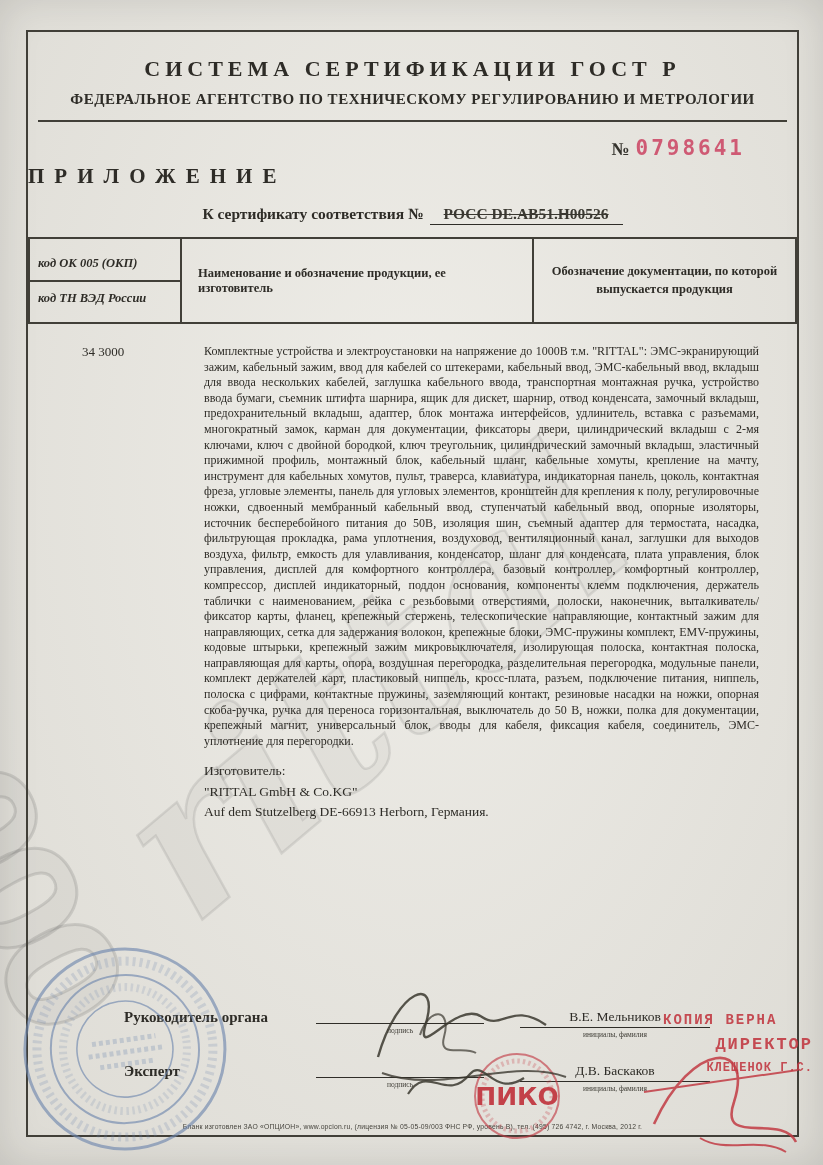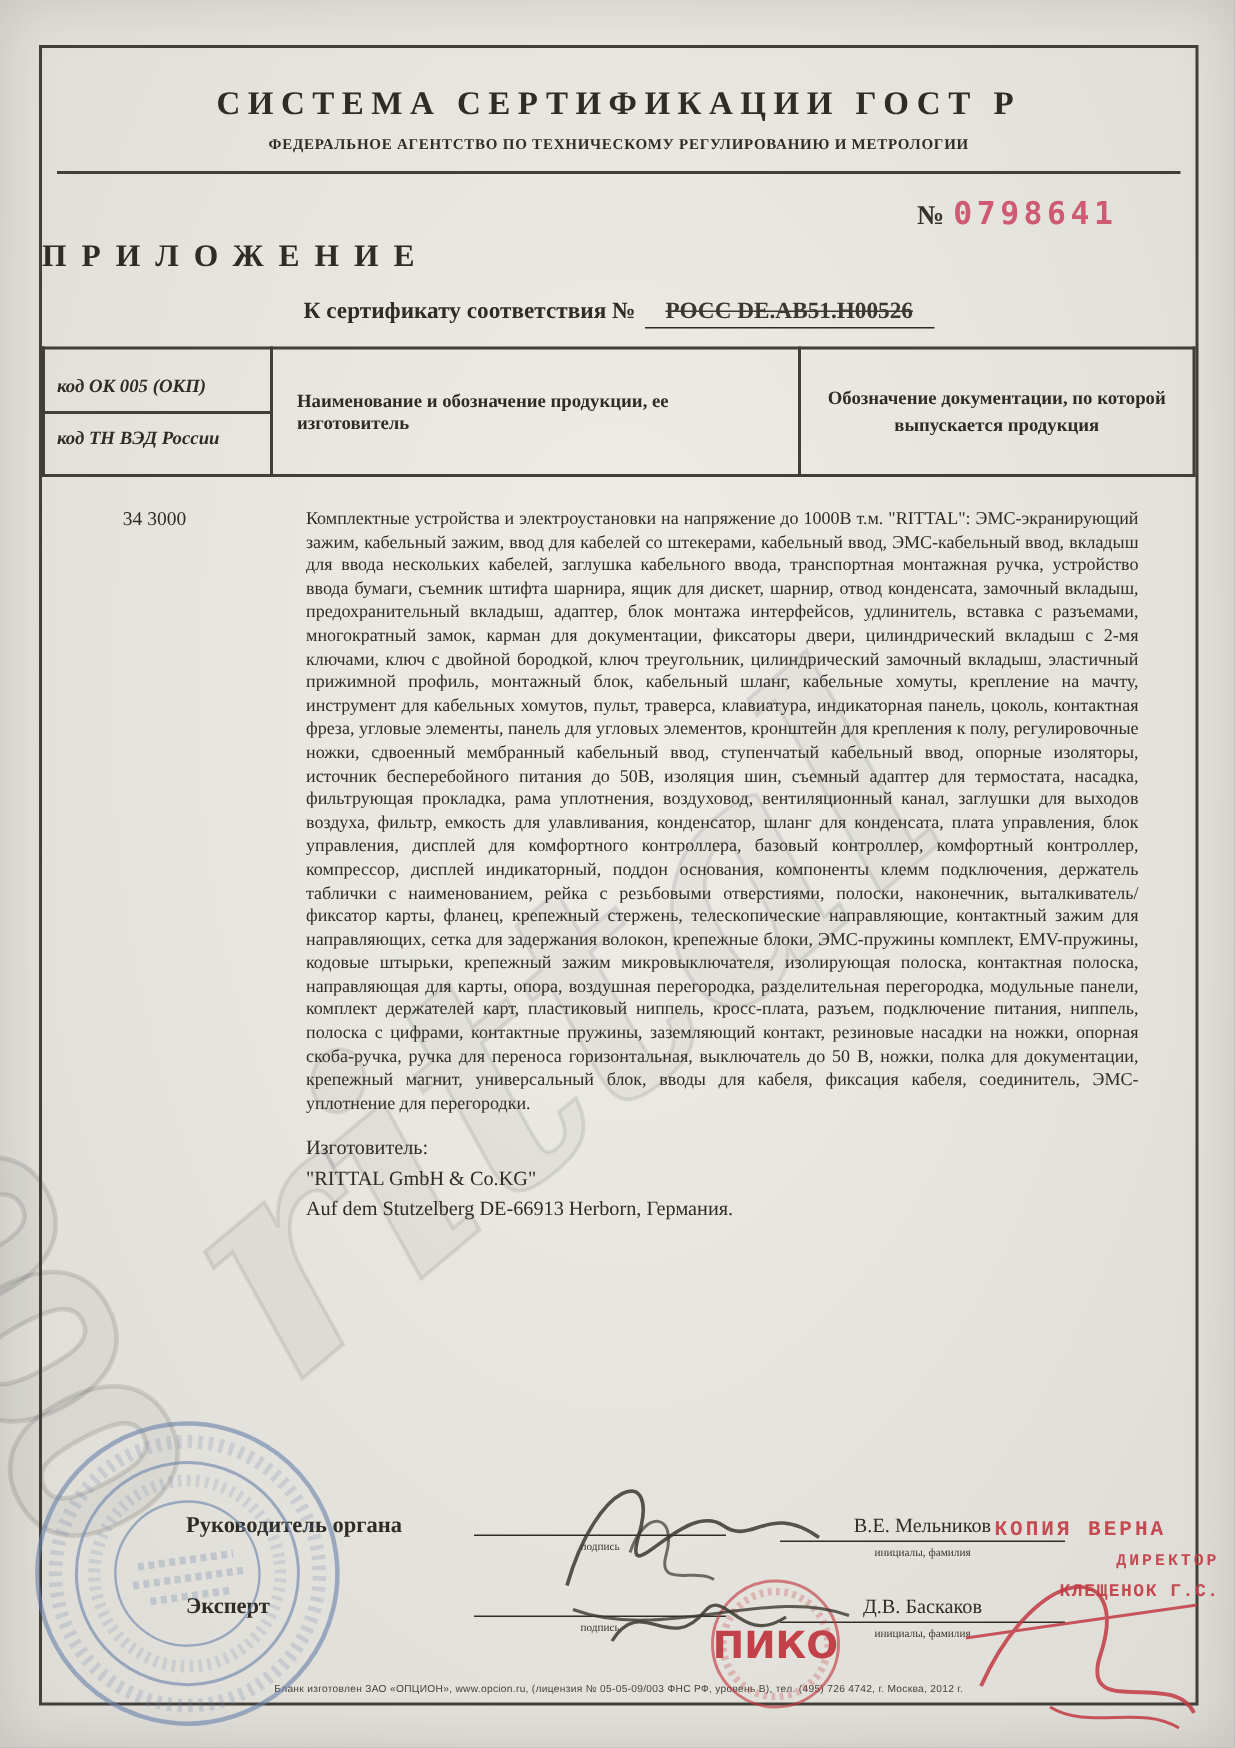--- a/index.html
+++ b/index.html
@@ -21,21 +21,21 @@
   .wm-brand { left:70px; top:780px; font-size:205px; font-style:italic;
               font-family:"DejaVu Serif", serif; transform:rotate(-40deg);
               transform-origin:left top; -webkit-text-stroke:2.5px rgba(80,80,80,0.13); }
   
   .frame {
     position:absolute; left:26px; top:30px; right:24px; bottom:28px;
     border:2.5px solid #413f38; z-index:1;
     display:flex; flex-direction:column;
   }
   .hdr1 { text-align:center; font-weight:bold; font-size:22px; letter-spacing:5px; margin-top:24px; }
-  .hdr2 { text-align:center; font-weight:bold; font-size:10px; letter-spacing:0.5px; margin-top:9px; }
+  .hdr2 { text-align:center; font-weight:bold; font-size:15px; letter-spacing:0.5px; margin-top:9px; }
   .hdr-rule { border-bottom:2px solid #413f38; margin:12px 10px 0 10px; }
   .form-number { text-align:right; padding-right:52px; margin-top:14px; white-space:nowrap; }
   .no-sign { font-size:18px; font-weight:bold; color:#35332d; margin-right:6px; }
   .no-digits { font-size:21px; font-weight:bold; color:#cf5a74; letter-spacing:3px;
                font-family:"DejaVu Sans Mono", monospace; }
   .doc-title { font-weight:bold; font-size:21px; letter-spacing:10px; margin-top:4px; }
   .cert-line { text-align:center; font-weight:bold; font-size:15.5px; margin-top:16px; }
   .cert-value { display:inline-block; border-bottom:1.6px solid #2f2d28; padding:0 14px 1px 14px;
                 margin-left:6px; text-decoration:line-through; font-weight:bold; color:#3a3831; }
   .subtitle { text-align:center; font-weight:bold; font-size:15px; line-height:1.45;
@@ -63,21 +63,21 @@
   .nameblock { width:190px; margin-left:36px; text-align:center; flex:none; }
   .sig-name { font-size:13.5px; border-bottom:1.6px solid #2f2d28; padding-bottom:2px; }
   .fineprint { text-align:center; font-size:6.8px; letter-spacing:0.2px; color:#45433c;
                margin:6px 10px 5px 10px; font-family:"Liberation Sans", sans-serif; }
   
   .overlay { position:absolute; z-index:2; pointer-events:none; }
   .blue-stamp { left:18px; top:942px; opacity:0.62; transform:rotate(-8deg); }
   .copy-stamp { right:10px; top:1012px; width:150px; color:#c23b44; font-weight:bold;
                 font-family:Liberation Mono, monospace; opacity:0.9; }
   .copy-line1 { font-size:14px; letter-spacing:2px; }
-  .copy-line2 { font-size:11px; letter-spacing:2px; margin-top:7px; text-align:right; }
+  .copy-line2 { font-size:17px; letter-spacing:2px; margin-top:7px; text-align:right; }
   .copy-line3 { font-size:12px; letter-spacing:1px; margin-top:7px; text-align:right; }
   .logo-stamp { left:452px; top:1048px; opacity:0.9; }
   .sig-ink-head { left:360px; top:965px; }
   .sig-ink-expert { left:398px; top:1056px; }
   .sig-ink-red { left:630px; top:1028px; opacity:0.85; }
 </style>
 </head>
 <body>
 
 <div class="page">

